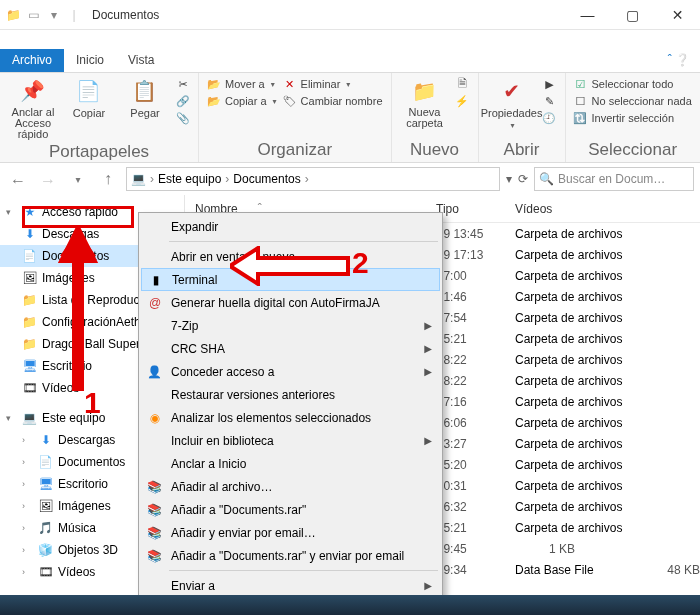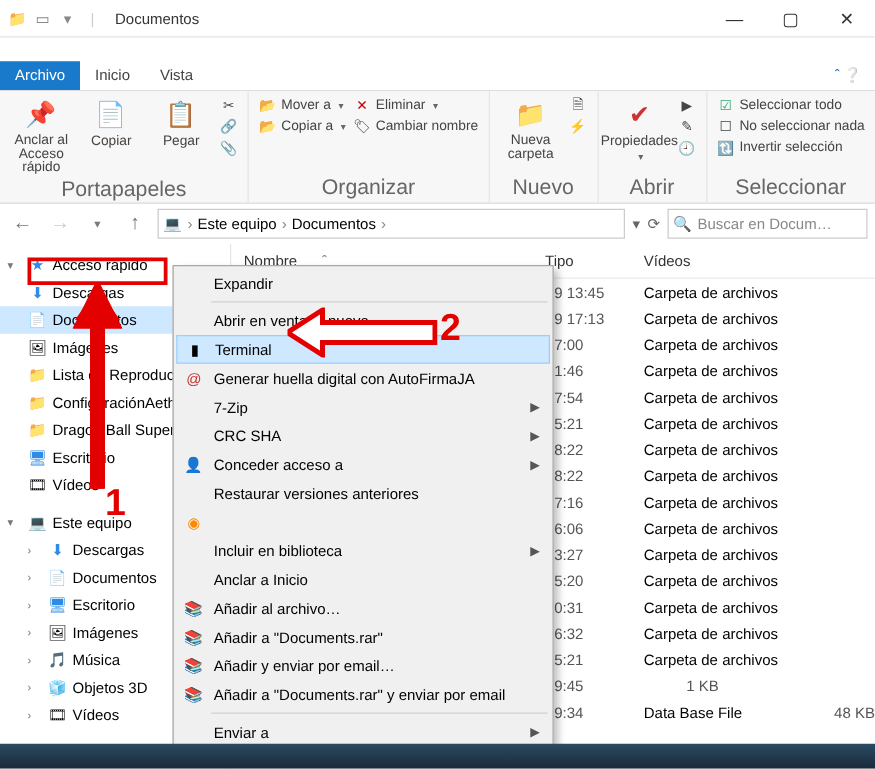--- a/index.html
+++ b/index.html
@@ -539,20 +539,21 @@
   <div class="mi">
       <span class="mico">👤</span>
       <span>Conceder acceso a</span>
       <span class="sub">▶</span>
     </div>
   <div class="mi">
       <span>Restaurar versiones anteriores</span>
     </div>
   <div class="mi">
       <span class="mico" style="color:#f80">◉</span>
+      <span>Analizar los elementos seleccionados</span>
     </div>
   <div class="mi">
       <span>Incluir en biblioteca</span>
       <span class="sub">▶</span>
     </div>
   <div class="mi">
       <span>Anclar a Inicio</span>
     </div>
   <div class="mi">
       <span class="mico">📚</span>

